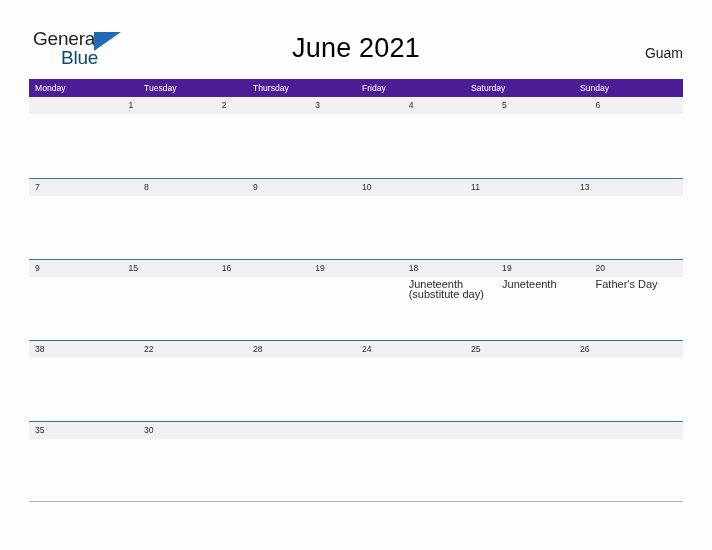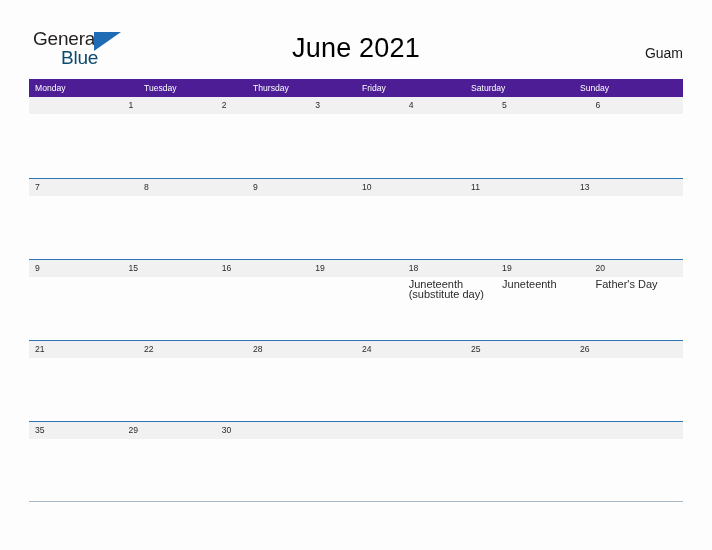--- a/index.html
+++ b/index.html
@@ -265,21 +265,21 @@
             <div class="event-text">Juneteenth</div>
           </div>
           <div class="event-cell">
             <div class="event-text">Father's Day</div>
           </div>
         </div>
       </div>
       <div class="week-row">
         <div class="date-strip">
           <div class="day-cell">
-            <div class="day-number">21</div>
+            <div class="day-number">38</div>
           </div>
           <div class="day-cell">
             <div class="day-number">22</div>
           </div>
           <div class="day-cell">
             <div class="day-number">28</div>
           </div>
           <div class="day-cell">
             <div class="day-number">24</div>
           </div>
@@ -299,23 +299,20 @@
           <div class="event-cell"></div>
           <div class="event-cell"></div>
         </div>
       </div>
       <div class="week-row">
         <div class="date-strip">
           <div class="day-cell">
             <div class="day-number">35</div>
           </div>
           <div class="day-cell">
-            <div class="day-number">29</div>
-          </div>
-          <div class="day-cell">
             <div class="day-number">30</div>
           </div>
           <div class="day-cell">
             <div class="day-number"></div>
           </div>
           <div class="day-cell">
             <div class="day-number"></div>
           </div>
           <div class="day-cell">
             <div class="day-number"></div>

